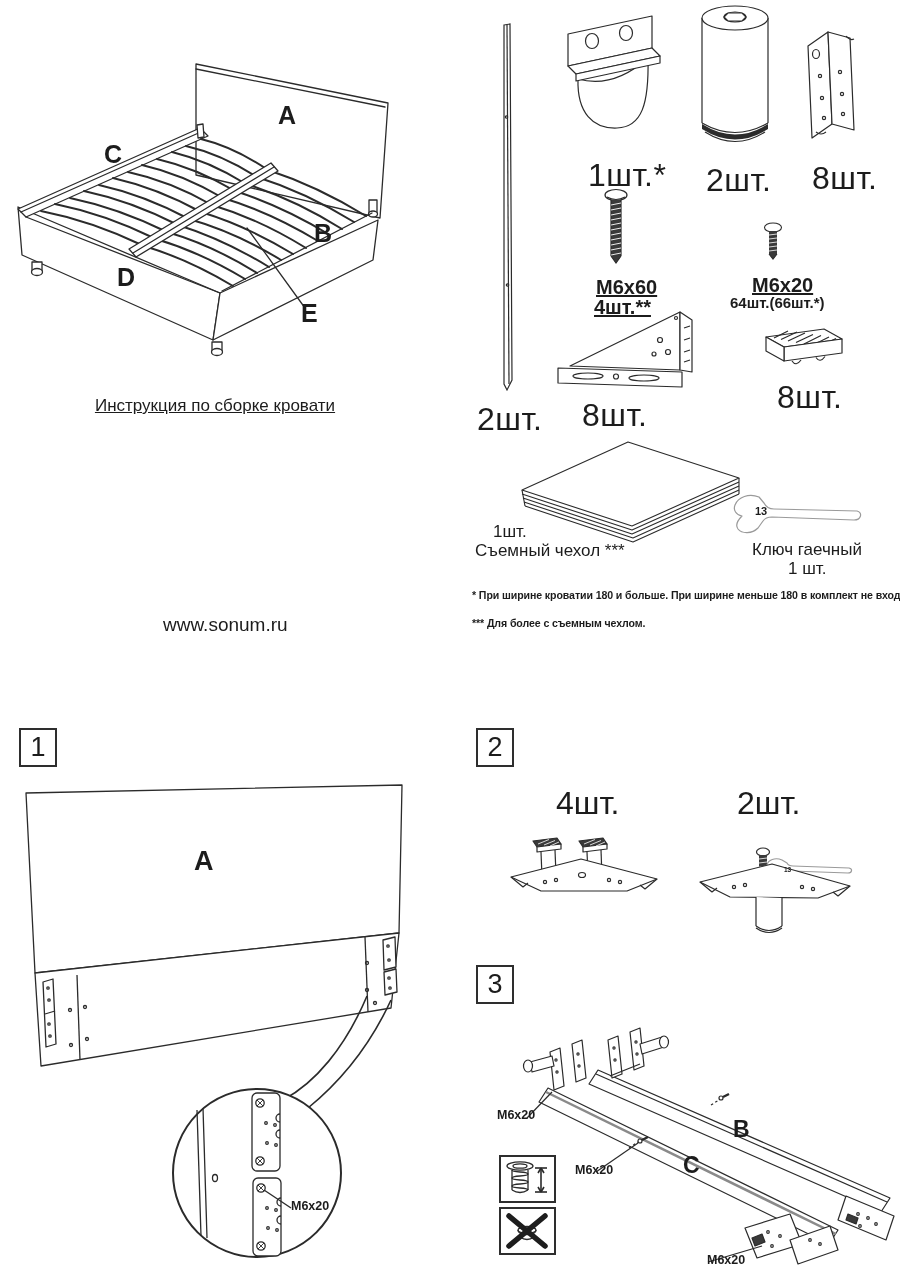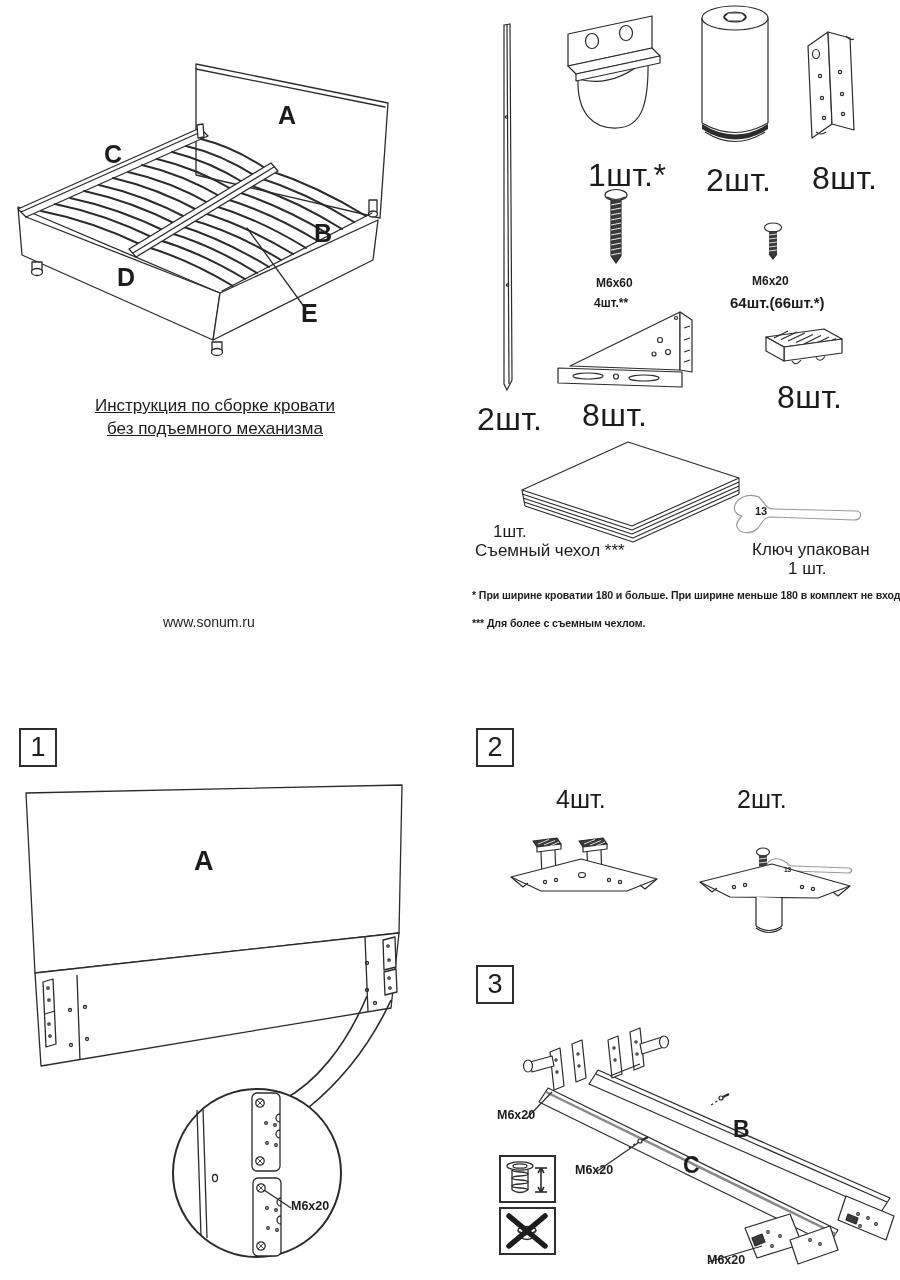--- a/index.html
+++ b/index.html
@@ -1,22 +1,22 @@
 <!DOCTYPE html>
 <html><head>
 <meta charset="utf-8">
 <style>
   html,body{margin:0;padding:0;background:#fff;}
   #sheet{position:relative;width:900px;height:1280px;background:#ffffff;overflow:hidden;
          font-family:"Liberation Sans","DejaVu Sans",sans-serif;color:#1c1c1c;}
   .abs{position:absolute;}
   .lbl{position:absolute;white-space:nowrap;color:#1c1c1c;}
   .qty{font-size:32px;letter-spacing:0.5px;}
-  .qty2{font-size:25px;}
-  .size{font-size:12px;font-weight:700;}
+  .qty2{font-size:32px;}
+  .size{font-size:20px;font-weight:700;text-decoration:underline;}
   .size2{font-size:15px;font-weight:700;}
   .cap{font-size:17px;text-align:right;}
   .fn{font-size:10.6px;font-weight:700;letter-spacing:-0.1px;}
   .letter{font-size:25px;font-weight:700;}
   .letter2{font-size:23px;font-weight:700;}
   .mlabel{font-size:12.5px;font-weight:700;}
   .stepbox{position:absolute;width:34px;height:35px;border:2.2px solid #2e2e2e;
            display:flex;align-items:center;justify-content:center;font-size:27px;color:#1c1c1c;background:#fff;}
   .title{position:absolute;left:50px;top:394px;width:330px;text-align:center;font-size:17px;line-height:23px;text-decoration:underline;}
   .iconbox{position:absolute;width:53px;height:44px;border:2.2px solid #2e2e2e;background:#fff;}
@@ -62,23 +62,22 @@
     </g>
   </svg>
   <div class="lbl letter" style="left:278px;top:101px">A</div>
   <div class="lbl letter" style="left:104px;top:140px">C</div>
   <div class="lbl letter" style="left:314px;top:219px">B</div>
   <div class="lbl letter" style="left:117px;top:263px">D</div>
   <div class="lbl letter" style="left:301px;top:299px">E</div>
 
   <div class="title">
     <div>Инструкция по сборке кровати</div>
-    <div>без подъемного механизма</div>
   </div>
-  <div class="lbl" style="left:163px;top:614px;font-size:14px">www.sonum.ru</div>
+  <div class="lbl" style="left:163px;top:614px;font-size:19px">www.sonum.ru</div>
 
   <svg class="abs" style="left:496px;top:22px" width="22" height="372" viewBox="0 0 22 372">
     <g fill="none" stroke="#2b2b2b" stroke-width="1.2">
       <path d="M8,3 L14,2 L16,358 L11,368 L8,362 Z" fill="#fff"></path>
       <line x1="11" y1="3" x2="13" y2="362"></line>
       <circle cx="10.5" cy="95" r="1.2"></circle>
       <circle cx="11.5" cy="263" r="1.2"></circle>
     </g>
   </svg>
 
@@ -193,21 +192,21 @@
   <div class="lbl qty" style="left:706px;top:162px">2шт.</div>
   <div class="lbl qty" style="left:812px;top:160px">8шт.</div>
   <div class="lbl size" style="left:596px;top:276px">M6x60</div>
   <div class="lbl size" style="left:594px;top:296px">4шт.**</div>
   <div class="lbl size" style="left:752px;top:274px">M6x20</div>
   <div class="lbl size2" style="left:730px;top:294px">64шт.(66шт.*)</div>
   <div class="lbl qty" style="left:582px;top:397px">8шт.</div>
   <div class="lbl qty" style="left:777px;top:379px">8шт.</div>
   <div class="lbl cap" style="left:493px;top:522px">1шт.</div>
   <div class="lbl cap" style="left:475px;top:541px">Съемный чехол ***</div>
-  <div class="lbl cap" style="left:752px;top:540px">Ключ упакован</div>
+  <div class="lbl cap" style="left:752px;top:540px">Ключ гаечный</div>
   <div class="lbl cap" style="left:788px;top:559px">1 шт.</div>
 
   <div class="lbl fn" style="left:472px;top:589px">* При ширине кроватии 180 и больше. При ширине меньше  180 в комплект не входит.</div>
   <div class="lbl fn" style="left:472px;top:617px">***  Для более с съемным чехлом.</div>
 
   <div class="stepbox" style="left:19px;top:728px">1</div>
   <svg class="abs" style="left:15px;top:778px" width="430" height="502" viewBox="0 0 430 502">
     <g fill="none" stroke="#2b2b2b" stroke-width="1.3" stroke-linejoin="round">
 
       <polygon points="11,15 387,7 384,155 20,195" fill="#fff"></polygon>

